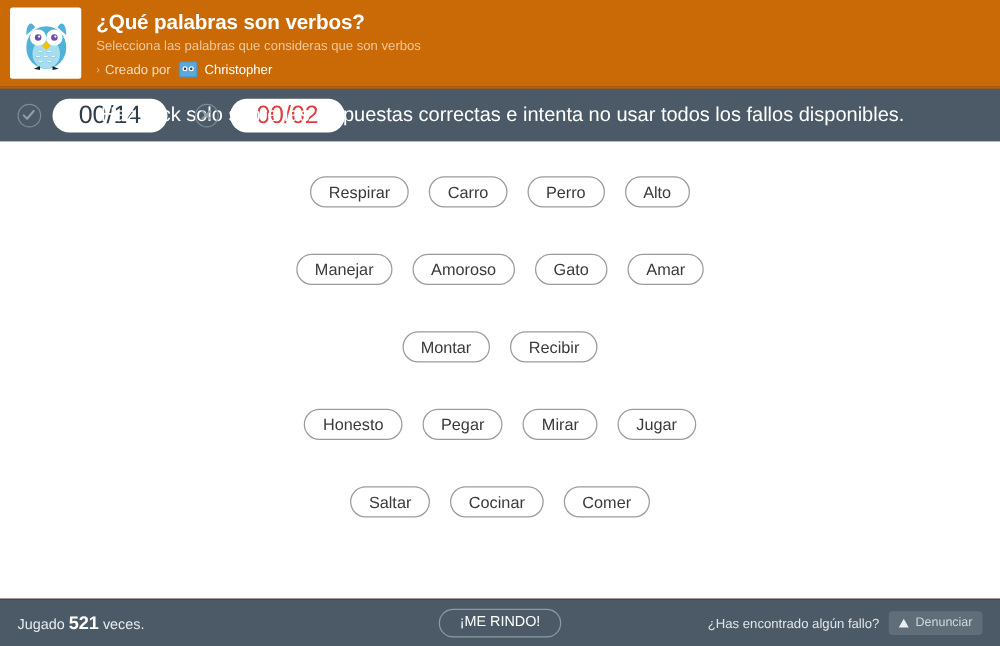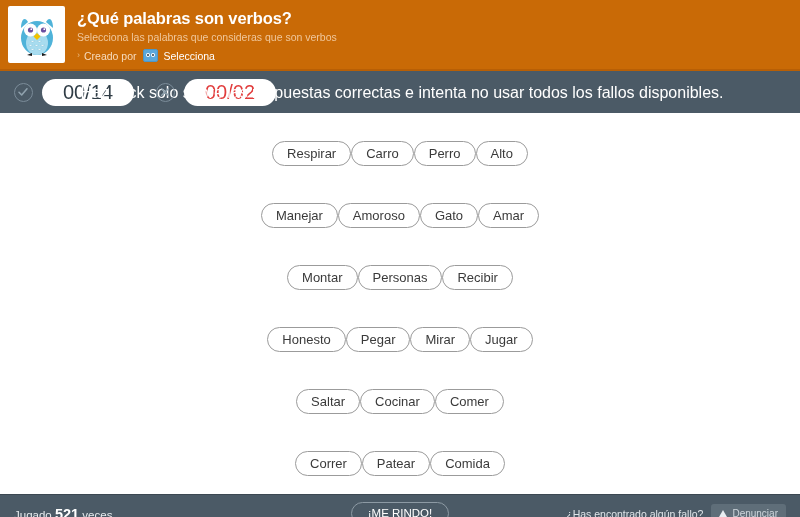--- a/index.html
+++ b/index.html
@@ -178,20 +178,21 @@
     flex-direction: column;
     align-items: center;
     padding-top: 9px;
     box-sizing: border-box;
   }
   .word-row {
     display: flex;
     justify-content: center;
     align-items: center;
     height: 62px;
+    gap: 16px;
   }
   .word-pill {
     border: 1px solid #9b9b9b;
     border-radius: 15px;
     background: #ffffff;
     color: #3a3a3a;
     font-size: 13px;
     height: 25px;
     line-height: 23px;
     padding: 0 14px;
@@ -302,21 +303,21 @@
     <div class="header-texts">
       <div class="quiz-title">¿Qué palabras son verbos?</div>
       <div class="quiz-subtitle">Selecciona las palabras que consideras que son verbos</div>
       <div class="creator-row">
         <span class="creator-chevron">›</span>
         <span class="creator-label">Creado por</span>
         <span class="avatar">
           <span class="eye l"></span>
             <span class="eye r"></span>
         </span>
-        <span class="creator-name">Selecciona</span>
+        <span class="creator-name">Christopher</span>
       </div>
     </div>
   </div>
 
   <div class="statsbar">
     <div class="instructions">Haz click solo sobre las respuestas correctas e intenta no usar todos los fallos disponibles.</div>
 
     <div class="stat-group">
       <span class="circle-icon">
         <svg width="16" height="16" viewBox="0 0 16 16">
@@ -345,38 +346,32 @@
         <div class="word-pill">Alto</div>
       </div>
       <div class="word-row">
         <div class="word-pill">Manejar</div>
         <div class="word-pill">Amoroso</div>
         <div class="word-pill">Gato</div>
         <div class="word-pill">Amar</div>
       </div>
       <div class="word-row">
         <div class="word-pill">Montar</div>
-        <div class="word-pill">Personas</div>
         <div class="word-pill">Recibir</div>
       </div>
       <div class="word-row">
         <div class="word-pill">Honesto</div>
         <div class="word-pill">Pegar</div>
         <div class="word-pill">Mirar</div>
         <div class="word-pill">Jugar</div>
       </div>
       <div class="word-row">
         <div class="word-pill">Saltar</div>
         <div class="word-pill">Cocinar</div>
         <div class="word-pill">Comer</div>
-      </div>
-      <div class="word-row">
-        <div class="word-pill">Correr</div>
-        <div class="word-pill">Patear</div>
-        <div class="word-pill">Comida</div>
       </div>
     </div>
 
   <div class="footer">
     <div class="played">
       <span>Jugado</span>
       <b>521</b>
       <span>veces.</span>
     </div>
 

